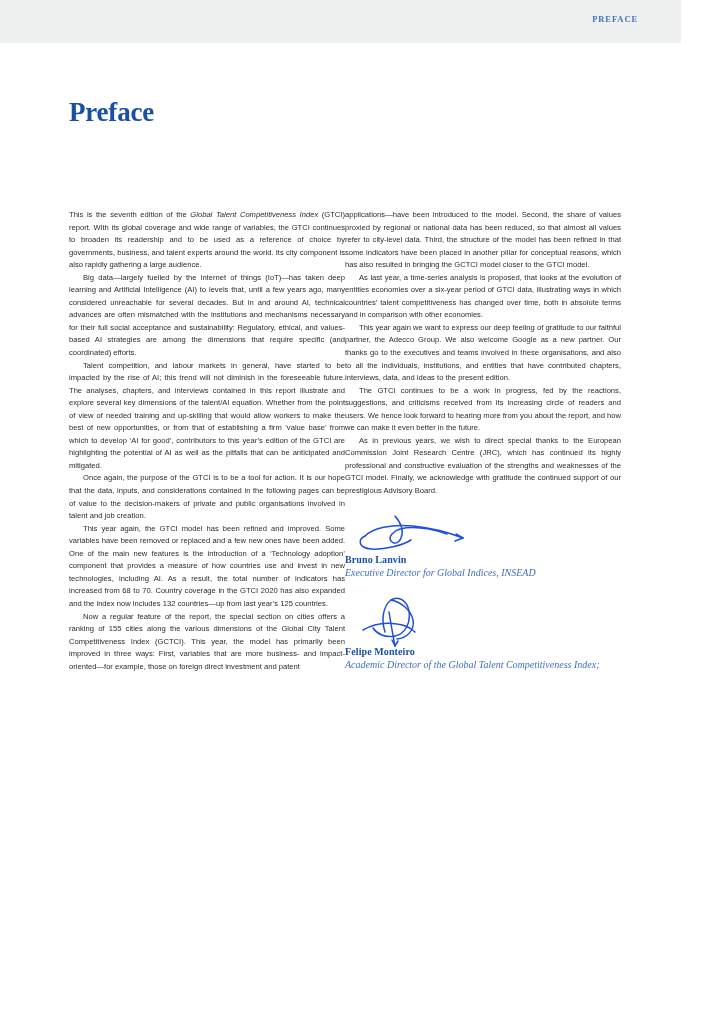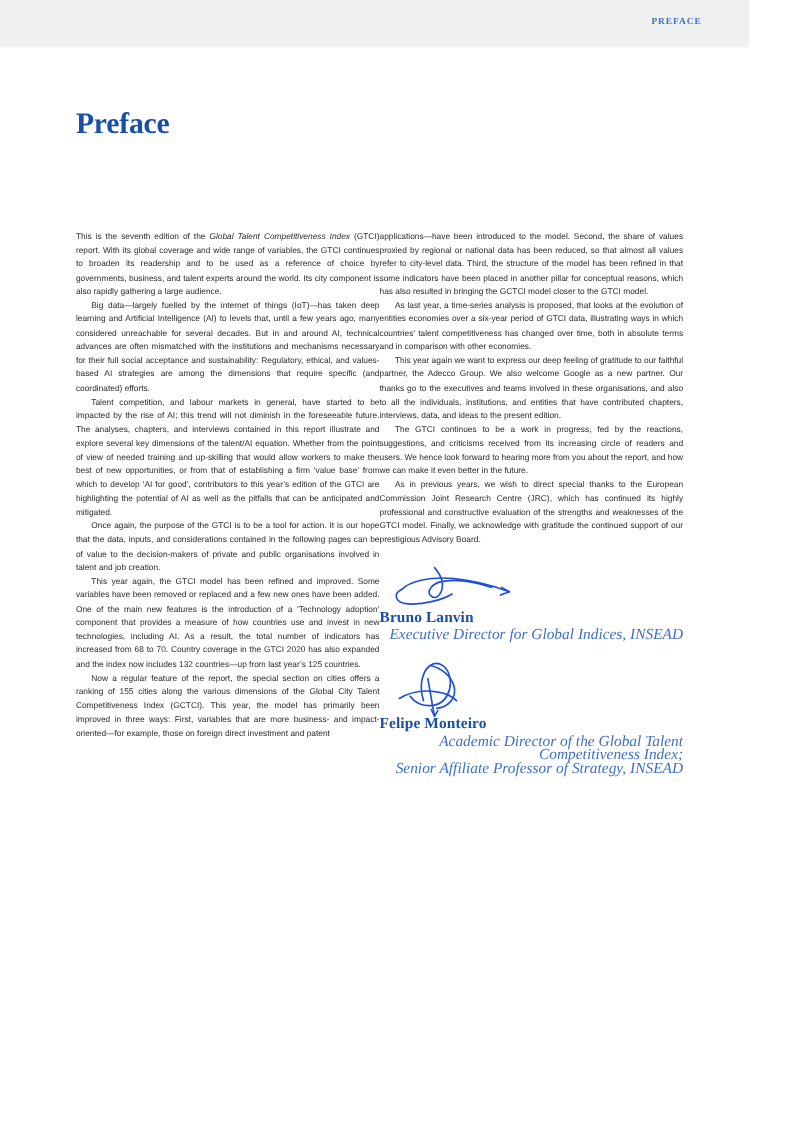--- a/index.html
+++ b/index.html
@@ -83,33 +83,32 @@
   .sig-block {
     margin-top: 16px;
   }
   .sig-art {
     display: block;
     margin-left: 6px;
   }
   .sig-name {
     font-family: "Liberation Serif", serif;
     font-weight: bold;
-    font-size: 14px;
+    font-size: 10px;
     color: #1a4fa8;
     letter-spacing: 0.1px;
     margin-top: -2px;
   }
   .sig-role {
     font-family: "Liberation Serif", serif;
     font-style: italic;
-    font-size: 14px;
+    font-size: 10px;
     line-height: 11.5px;
     color: #3f6fc4;
     margin-top: 2px;
-    text-align: right;
   }
   .sig-block-2 {
     margin-top: 18px;
   }
 
   
   .footer {
     position: absolute;
     left: 0;
     top: 973px;
@@ -178,21 +177,20 @@
           <g fill="none" stroke="#1f4fd8" stroke-width="1.5" stroke-linecap="round" stroke-linejoin="round">
             <path d="M34 36 C30 24, 32 10, 40 4 C48 -1, 56 5, 58 15 C60 27, 54 38, 44 40 C34 42, 26 38, 22 32"></path>
             <path d="M40 4 C50 6, 60 14, 62 24 C64 34, 56 42, 46 43"></path>
             <path d="M12 34 C22 28, 34 26, 46 28 C54 29, 60 32, 64 36"></path>
             <path d="M38 16 C40 28, 42 40, 44 50"></path>
             <path d="M44 50 L41 44 M44 50 L47 45"></path>
           </g>
         </svg>
         <div class="sig-name">Felipe Monteiro</div>
         <div class="sig-role">Academic Director of the Global Talent Competitiveness Index;</div>
-        <div class="sig-role">Senior Affiliate Professor of Strategy, INSEAD</div>
       </div>
     </div>
 
   </div>
 
   <div class="footer">
     <span class="footer-inner">THE GLOBAL TALENT COMPETITIVENESS INDEX 2020</span><span class="footer-inner footer-page">v</span>
   </div>
 
 </div>

